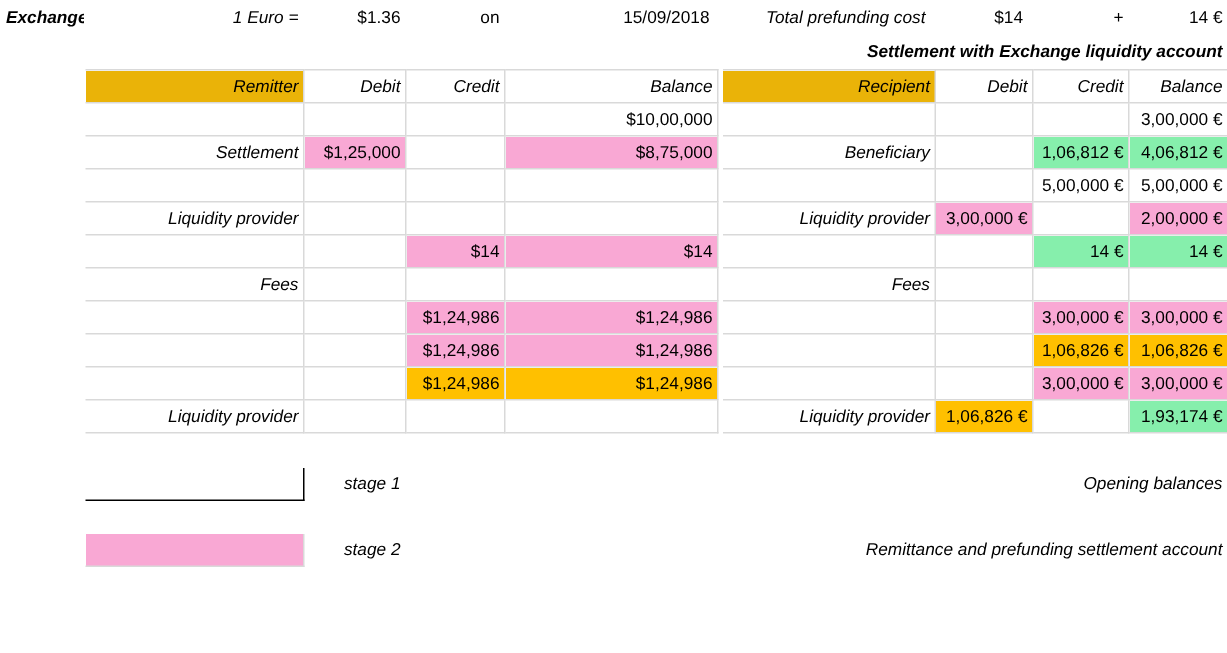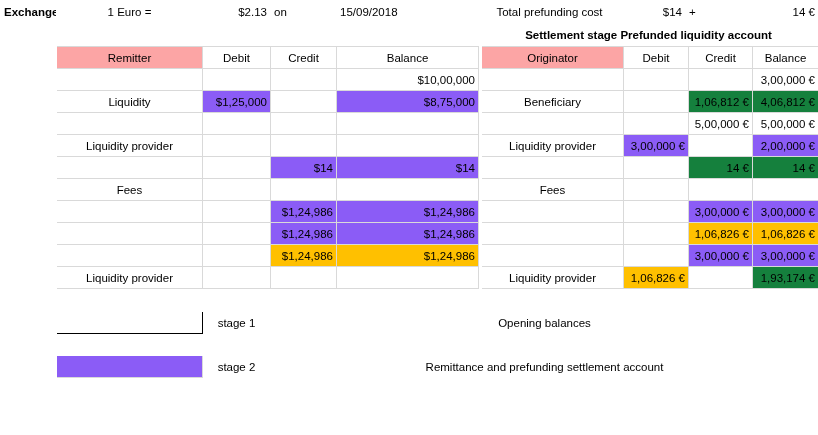--- a/index.html
+++ b/index.html
@@ -26,27 +26,27 @@
   table.grid td {
     border: 1px solid #d9d9d9;
     height: 21px;
     padding: 0 3px;
     overflow: hidden;
     white-space: nowrap;
     vertical-align: middle;
   }
   .noborder { border: 1px solid transparent !important; }
   .r { text-align: right; }
-  .c { text-align: left; }
-  .l { text-align: center; }
+  .c { text-align: right; }
+  .l { text-align: right; font-style: italic; }
   .b { font-weight: bold; }
-  .yellow { background: #fca5a5; }
-  .cyan { background: #8b5cf6; }
+  .yellow { background: #eab308; }
+  .cyan { background: #f9a8d4; }
   .orange { background: #ffc000; }
-  .green { background: #15803d; text-align: right; }
+  .green { background: #86efac; text-align: right; }
   .white { background: #ffffff; }
   .legend-box {
     border: 1px solid #000000 !important;
   }
   .spacer td { border: 1px solid transparent !important; height: 12px; }
   .legendlabel { padding-left: 4px; margin-top: 12px; }
 </style>
 </head>
 <body>
 
@@ -62,21 +62,21 @@
         <col style="width:2px">
         <col style="width:142px">
         <col style="width:65px">
         <col style="width:67px">
         <col style="width:66px">
     </colgroup>
     <tbody>
         <tr>
       <td class="l b noborder">Exchange</td>
       <td class="l noborder">1 Euro =</td>
-      <td class="r noborder">$2.13</td>
+      <td class="r noborder">$1.36</td>
       <td class="c noborder">on</td>
       <td class="c noborder">15/09/2018</td>
       <td class="noborder"></td>
       <td class="l noborder">Total prefunding cost</td>
       <td class="r noborder">$14</td>
       <td class="c noborder">+</td>
       <td class="r noborder">14 €</td>
     </tr>
   </tbody>
     </table>
@@ -90,21 +90,21 @@
       <col style="width:142px">
         <col style="width:340px">
     </colgroup>
     <tbody>
         <tr>
       <td class="noborder"></td>
       <td class="noborder"></td>
       <td class="noborder"></td>
       <td class="noborder"></td>
       <td class="noborder"></td>
-      <td class="l b noborder">Settlement stage Prefunded liquidity account</td>
+      <td class="l b noborder">Settlement with Exchange liquidity account</td>
     </tr>
   </tbody>
     </table>
 
   <table class="grid">
     <colgroup>
       <col style="width:56px">
       <col style="width:146px">
         <col style="width:68px">
         <col style="width:66px">
@@ -117,42 +117,42 @@
     </colgroup>
 
     <tbody>
         <tr>
       <td class="noborder"></td>
       <td class="l yellow">Remitter</td>
       <td class="l">Debit</td>
       <td class="l">Credit</td>
       <td class="l">Balance</td>
       <td class="noborder"></td>
-      <td class="l yellow">Originator</td>
+      <td class="l yellow">Recipient</td>
       <td class="l">Debit</td>
       <td class="l">Credit</td>
       <td class="l">Balance</td>
     </tr>
 
     <tr>
       <td class="noborder"></td>
       <td class="l white"></td>
       <td class="r white"></td>
       <td class="r white"></td>
       <td class="r white">$10,00,000</td>
       <td class="noborder"></td>
       <td class="l white"></td>
       <td class="r white"></td>
       <td class="r white"></td>
       <td class="r white">3,00,000 €</td>
     </tr>
 
     <tr>
       <td class="noborder"></td>
-      <td class="l white">Liquidity</td>
+      <td class="l white">Settlement</td>
       <td class="r cyan">$1,25,000</td>
       <td class="r white"></td>
       <td class="r cyan">$8,75,000</td>
       <td class="noborder"></td>
       <td class="l white">Beneficiary</td>
       <td class="r white"></td>
       <td class="r green">1,06,812 €</td>
       <td class="r green">4,06,812 €</td>
     </tr>
 

